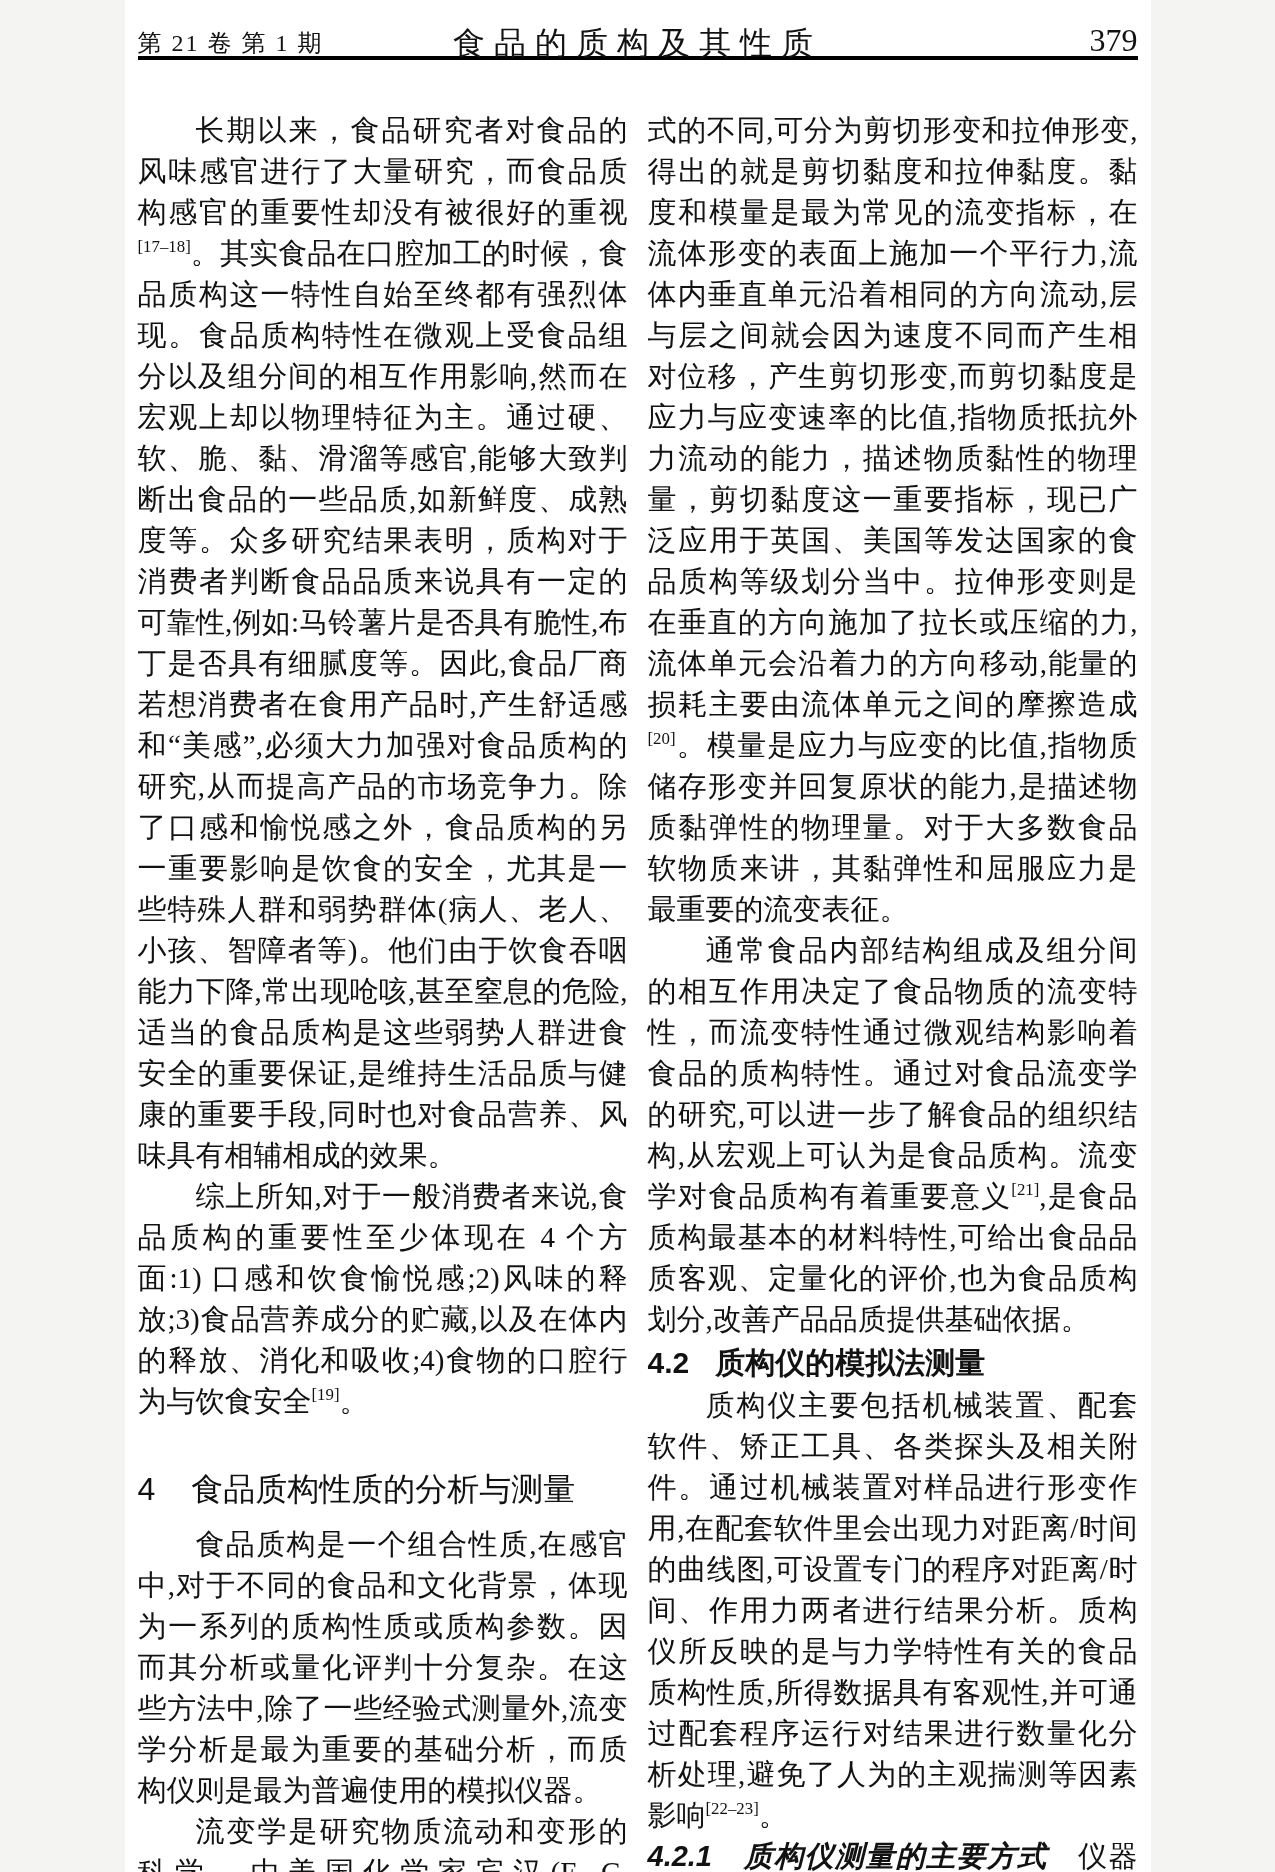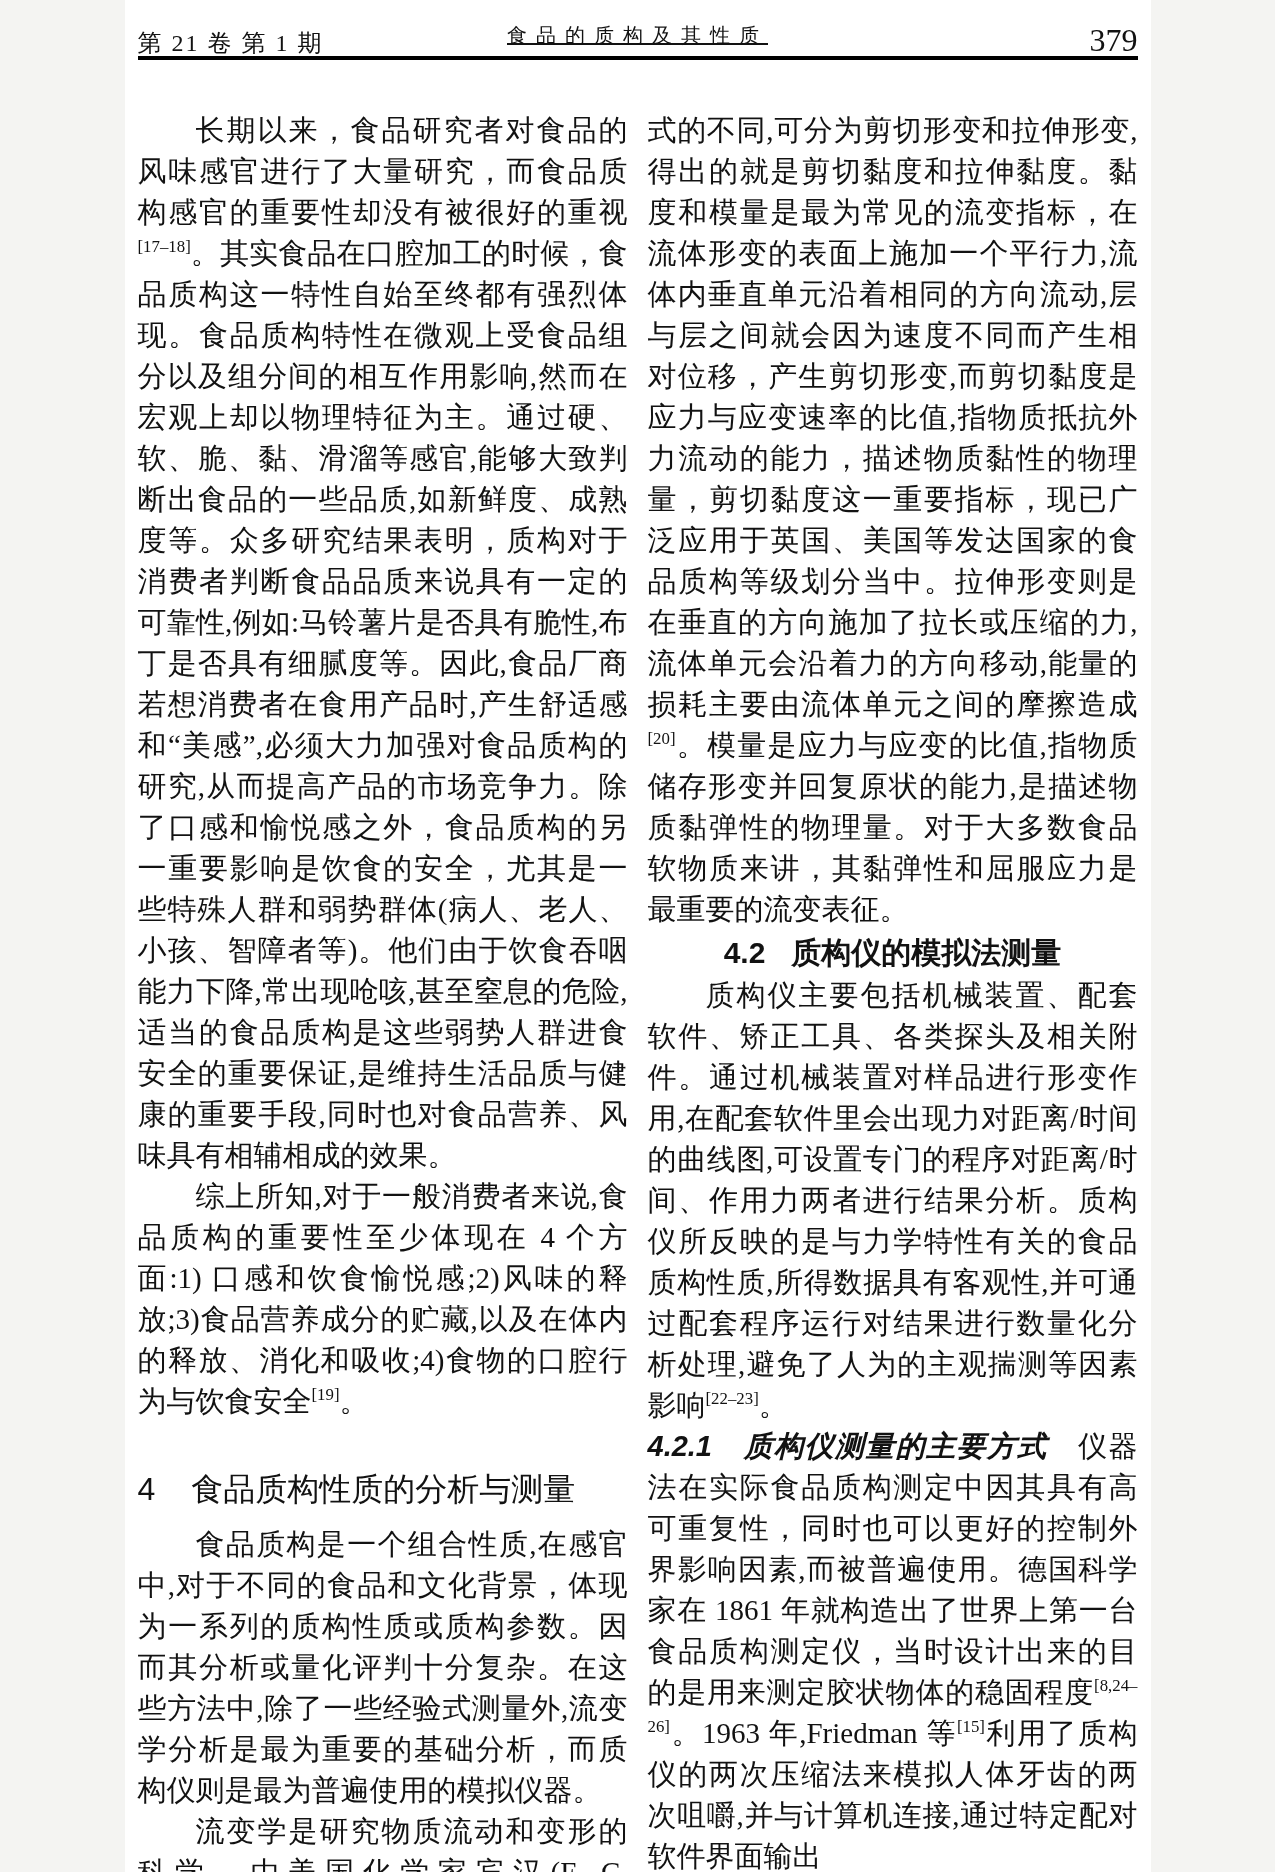--- a/index.html
+++ b/index.html
@@ -21,24 +21,23 @@
     position: relative;
     display: flex;
     justify-content: space-between;
     align-items: baseline;
   }
   .issue { font-size: 24px; letter-spacing: 2px; }
   .rtitle {
     position: absolute;
     left: 50%;
     transform: translateX(-50%);
-    font-size: 20px;
+    font-size: 32px;
     letter-spacing: 9px;
     white-space: nowrap;
-    text-decoration: underline;
   }
   .pageno { font-size: 32px; }
   .rule { height: 4px; background: #000; }
   .content {
     display: flex;
     gap: 20px;
     padding-top: 50px;
   }
   .col {
     flex: 1 1 0;
@@ -57,21 +56,21 @@
     margin: 44px 0 12px 0;
     text-align: left;
   }
   .h1 .hnum { margin-right: 36px; }
   .h2 {
     font-family: "Liberation Sans", "DejaVu Sans", sans-serif;
     font-weight: bold;
     font-size: 30px;
     line-height: 41px;
     margin: 2px 0;
-    text-align: center;
+    text-align: left;
   }
   .h2 .hnum { margin-right: 26px; }
   sup.cite {
     font-size: 0.58em;
     vertical-align: super;
     line-height: 0;
     letter-spacing: 0;
   }
   .lead {
     font-family: "Liberation Sans", "DejaVu Sans", sans-serif;
@@ -92,18 +91,19 @@
   <div class="content">
     <div class="col">
         <p class="para">长期以来，食品研究者对食品的风味感官进行了大量研究，而食品质构感官的重要性却没有被很好的重视<sup class="cite">[17–18]</sup>。其实食品在口腔加工的时候，食品质构这一特性自始至终都有强烈体现。食品质构特性在微观上受食品组分以及组分间的相互作用影响,然而在宏观上却以物理特征为主。通过硬、软、脆、黏、滑溜等感官,能够大致判断出食品的一些品质,如新鲜度、成熟度等。众多研究结果表明，质构对于消费者判断食品品质来说具有一定的可靠性,例如:马铃薯片是否具有脆性,布丁是否具有细腻度等。因此,食品厂商若想消费者在食用产品时,产生舒适感和“美感”,必须大力加强对食品质构的研究,从而提高产品的市场竞争力。除了口感和愉悦感之外，食品质构的另一重要影响是饮食的安全，尤其是一些特殊人群和弱势群体(病人、老人、小孩、智障者等)。他们由于饮食吞咽能力下降,常出现呛咳,甚至窒息的危险,适当的食品质构是这些弱势人群进食安全的重要保证,是维持生活品质与健康的重要手段,同时也对食品营养、风味具有相辅相成的效果。</p>
         <p class="para">综上所知,对于一般消费者来说,食品质构的重要性至少体现在 4 个方面:1) 口感和饮食愉悦感;2)风味的释放;3)食品营养成分的贮藏,以及在体内的释放、消化和吸收;4)食物的口腔行为与饮食安全<sup class="cite">[19]</sup>。</p>
         <div class="h1"><span class="hnum">4</span><span>食品质构性质的分析与测量</span></div>
         <p class="para">食品质构是一个组合性质,在感官中,对于不同的食品和文化背景，体现为一系列的质构性质或质构参数。因而其分析或量化评判十分复杂。在这些方法中,除了一些经验式测量外,流变学分析是最为重要的基础分析，而质构仪则是最为普遍使用的模拟仪器。</p>
         <p class="para">流变学是研究物质流动和变形的科学，由美国化学家宾汉(E. C. Bingham)首次提出了流变学即“Rheology”的概念<sup class="cite">[6]</sup>。流动是变形的特例,即一种连续变形状态,只要有力的作用,并给足够长的时间去观察物质,它总是处于形变之中。因此,可以说流变学是研究力与形变之间的关系，研究应力和应变(应变速率)的关系。根据流体形变方</p>
       </div>
     <div class="col">
         <p class="para noindent">式的不同,可分为剪切形变和拉伸形变,得出的就是剪切黏度和拉伸黏度。黏度和模量是最为常见的流变指标，在流体形变的表面上施加一个平行力,流体内垂直单元沿着相同的方向流动,层与层之间就会因为速度不同而产生相对位移，产生剪切形变,而剪切黏度是应力与应变速率的比值,指物质抵抗外力流动的能力，描述物质黏性的物理量，剪切黏度这一重要指标，现已广泛应用于英国、美国等发达国家的食品质构等级划分当中。拉伸形变则是在垂直的方向施加了拉长或压缩的力,流体单元会沿着力的方向移动,能量的损耗主要由流体单元之间的摩擦造成<sup class="cite">[20]</sup>。模量是应力与应变的比值,指物质储存形变并回复原状的能力,是描述物质黏弹性的物理量。对于大多数食品软物质来讲，其黏弹性和屈服应力是最重要的流变表征。</p>
+        <p class="para">通常食品内部结构组成及组分间的相互作用决定了食品物质的流变特性，而流变特性通过微观结构影响着食品的质构特性。通过对食品流变学的研究,可以进一步了解食品的组织结构,从宏观上可认为是食品质构。流变学对食品质构有着重要意义<sup class="cite">[21]</sup>,是食品质构最基本的材料特性,可给出食品品质客观、定量化的评价,也为食品质构划分,改善产品品质提供基础依据。</p>
         <div class="h2"><span class="hnum">4.2</span><span>质构仪的模拟法测量</span></div>
         <p class="para">质构仪主要包括机械装置、配套软件、矫正工具、各类探头及相关附件。通过机械装置对样品进行形变作用,在配套软件里会出现力对距离/时间的曲线图,可设置专门的程序对距离/时间、作用力两者进行结果分析。质构仪所反映的是与力学特性有关的食品质构性质,所得数据具有客观性,并可通过配套程序运行对结果进行数量化分析处理,避免了人为的主观揣测等因素影响<sup class="cite">[22–23]</sup>。</p>
         <p class="para noindent"><span class="lead">4.2.1　质构仪测量的主要方式</span>　仪器法在实际食品质构测定中因其具有高可重复性，同时也可以更好的控制外界影响因素,而被普遍使用。德国科学家在 1861 年就构造出了世界上第一台食品质构测定仪，当时设计出来的目的是用来测定胶状物体的稳固程度<sup class="cite">[8,24–26]</sup>。1963 年,Friedman 等<sup class="cite">[15]</sup>利用了质构仪的两次压缩法来模拟人体牙齿的两次咀嚼,并与计算机连接,通过特定配对软件界面输出</p>
       </div>
   </div>
 </div>
 
 </body></html>

